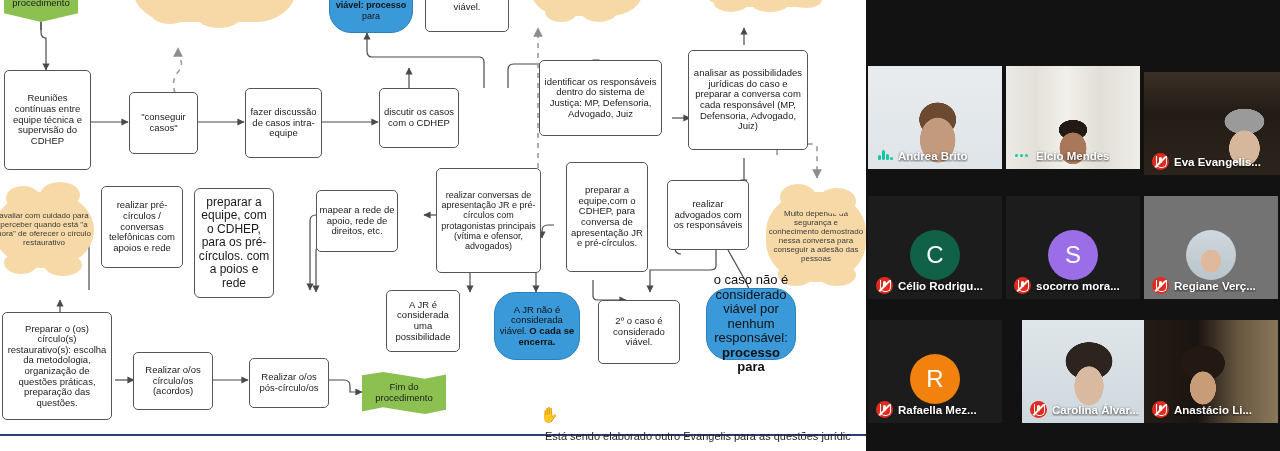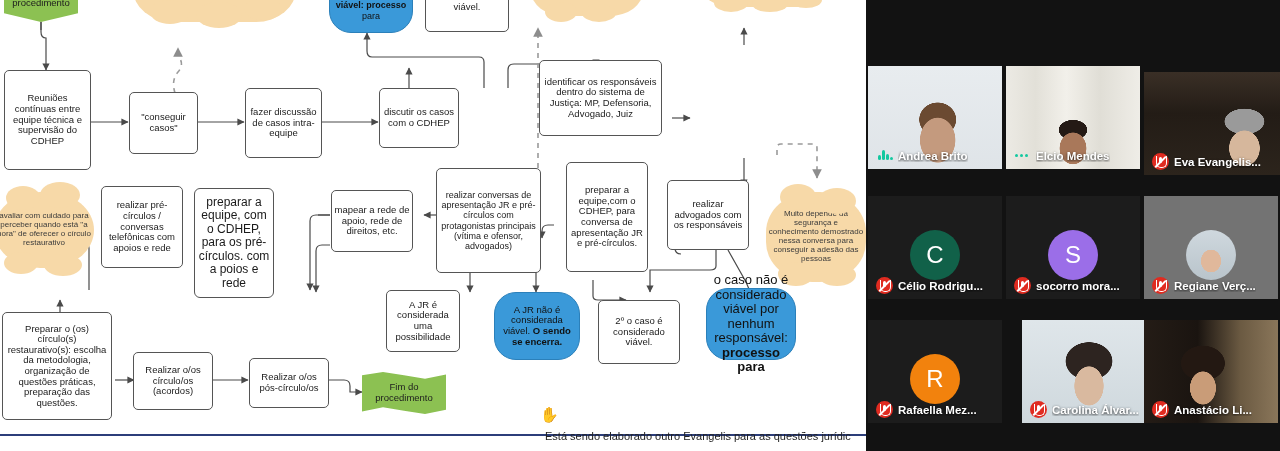--- a/index.html
+++ b/index.html
@@ -195,38 +195,41 @@
     </div>
 
     <div class="node box" style="left:379px;top:88px;width:80px;height:60px;font-size:9.5px;">
       <span>discutir os casos com o CDHEP</span>
     </div>
 
     <div class="node box" style="left:539px;top:60px;width:123px;height:76px;font-size:9.5px;">
       <span>identificar os responsáveis dentro do sistema de Justiça: MP, Defensoria, Advogado, Juiz</span>
     </div>
 
+    <div class="node box" style="left:688px;top:50px;width:120px;height:100px;font-size:9.5px;">
+      <span>analisar as possibilidades jurídicas do caso e preparar a conversa com cada responsável  (MP, Defensoria, Advogado, Juiz)</span>
+    </div>
 
     <div class="node cloud" style="left:-6px;top:192px;width:100px;height:76px;font-size:8px;border-radius:46px/38px;">
       <span>avaliar com cuidado para perceber quando está "a hora" de oferecer o círculo restaurativo</span>
     </div>
     <div style="position:absolute;left:6px;top:186px;width:34px;height:24px;background:#f7d9a8;border-radius:50%;"></div>
     <div style="position:absolute;left:40px;top:182px;width:40px;height:26px;background:#f7d9a8;border-radius:50%;"></div>
     <div style="position:absolute;left:4px;top:252px;width:34px;height:22px;background:#f7d9a8;border-radius:50%;"></div>
     <div style="position:absolute;left:44px;top:254px;width:38px;height:22px;background:#f7d9a8;border-radius:50%;"></div>
 
     <div class="node box" style="left:101px;top:186px;width:82px;height:82px;font-size:9.5px;">
       <span>realizar pré-círculos / conversas telefônicas com apoios e rede</span>
     </div>
 
     <div class="node box" style="left:194px;top:188px;width:80px;height:110px;font-size:12px;border-radius:6px;">
       <span>preparar a equipe, com o CDHEP, para os pré-círculos. com a poios e rede</span>
     </div>
 
-    <div class="node box" style="left:331px;top:190px;width:82px;height:62px;font-size:9.5px;">
+    <div class="node box" style="left:316px;top:190px;width:82px;height:62px;font-size:9.5px;">
       <span>mapear a rede de apoio, rede de direitos, etc.</span>
     </div>
 
     <div class="node box" style="left:436px;top:168px;width:105px;height:105px;font-size:9px;">
       <span>realizar conversas de apresentação JR e pré-círculos com protagonistas principais (vítima e ofensor, advogados)</span>
     </div>
 
     <div class="node box" style="left:566px;top:162px;width:82px;height:110px;font-size:9.5px;">
       <span>preparar a equipe,com o CDHEP, para conversa de apresentação JR e pré-círculos.</span>
     </div>
@@ -241,21 +244,21 @@
     <div style="position:absolute;left:780px;top:184px;width:36px;height:26px;background:#f7d9a8;border-radius:50%;"></div>
     <div style="position:absolute;left:818px;top:188px;width:38px;height:26px;background:#f7d9a8;border-radius:50%;"></div>
     <div style="position:absolute;left:778px;top:262px;width:36px;height:24px;background:#f7d9a8;border-radius:50%;"></div>
     <div style="position:absolute;left:818px;top:264px;width:38px;height:22px;background:#f7d9a8;border-radius:50%;"></div>
 
     <div class="node box" style="left:386px;top:290px;width:74px;height:62px;font-size:9.5px;">
       <span>A JR é considerada uma possibilidade</span>
     </div>
 
     <div class="node blue" style="left:494px;top:292px;width:86px;height:68px;font-size:9.5px;">
-      <span>A JR não é considerada viável. <span class="b">O sendo se encerra.</span></span>
+      <span>A JR não é considerada viável. <span class="b">O cada se encerra.</span></span>
     </div>
 
     <div class="node box" style="left:598px;top:300px;width:82px;height:64px;font-size:9.5px;">
       <span>2º o caso é considerado viável.</span>
     </div>
 
     <div class="node blue" style="left:706px;top:288px;width:90px;height:72px;font-size:13px;">
       <span>o caso não é considerado viável por nenhum responsável: <span class="b">processo para</span></span>
     </div>
 

